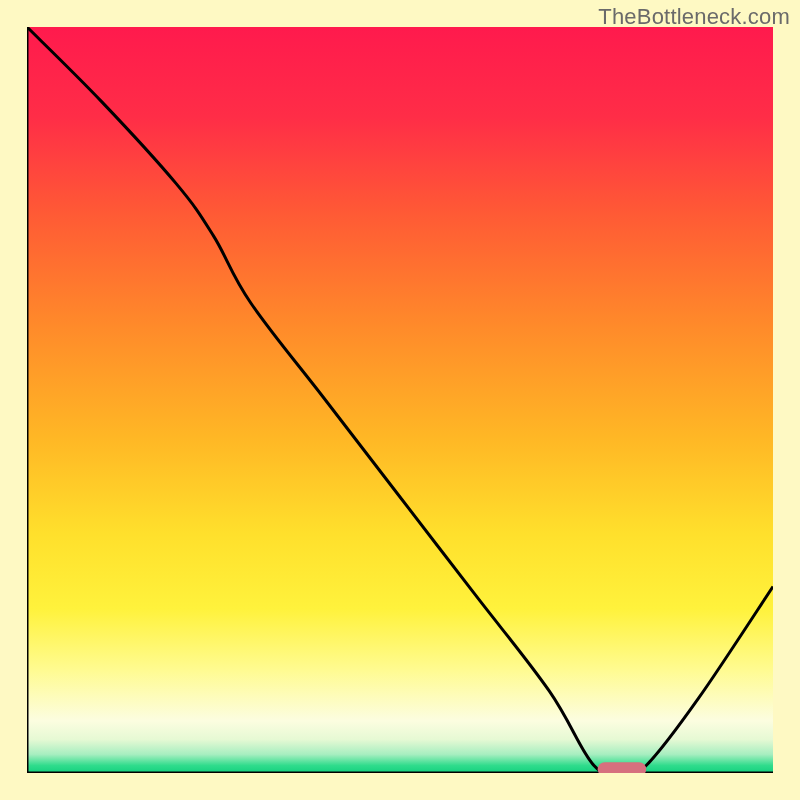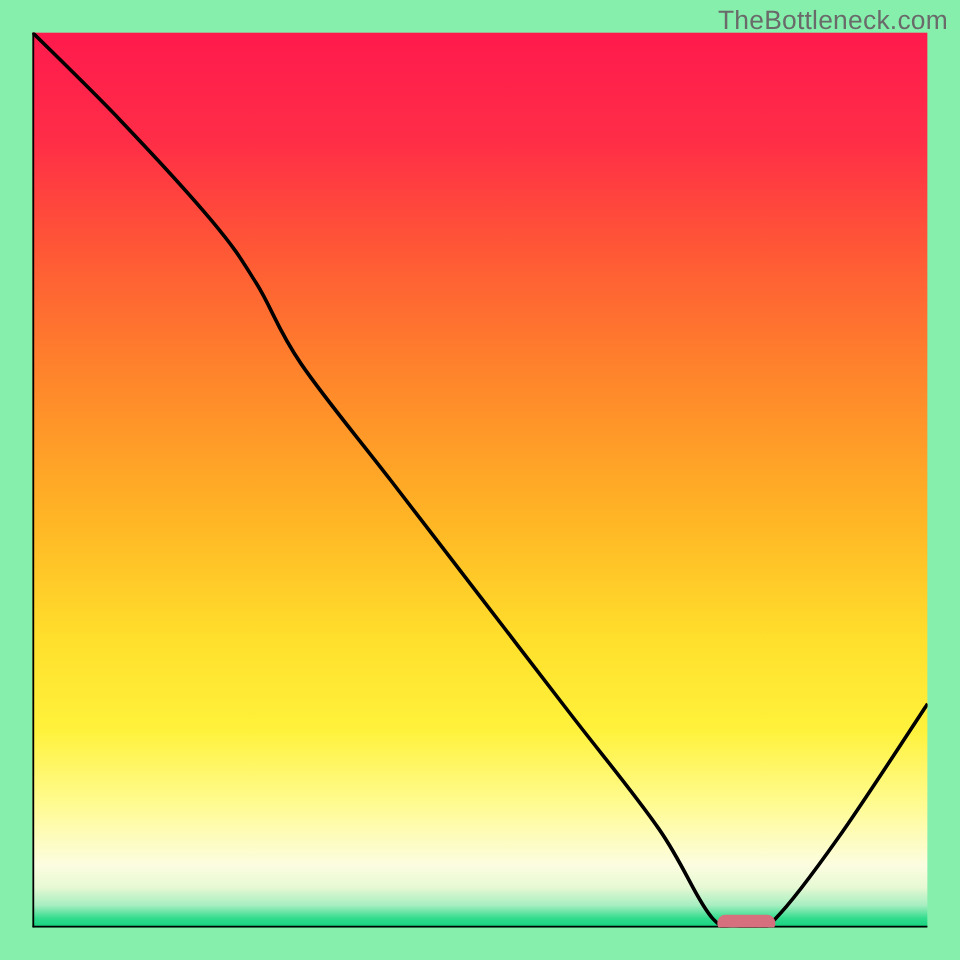--- a/index.html
+++ b/index.html
@@ -5,21 +5,21 @@
   html, body {
     margin: 0;
     padding: 0;
     width: 800px;
     height: 800px;
   }
   .chart-stage {
     position: relative;
     width: 800px;
     height: 800px;
-    background: #86efac;
+    background: #fef9c3;
   }
   .watermark {
     position: absolute;
     top: 4px;
     right: 10px;
     font-family: Arial, Helvetica, sans-serif;
     font-size: 22px;
     color: #6a6a6a;
     letter-spacing: 0.2px;
     pointer-events: none;

